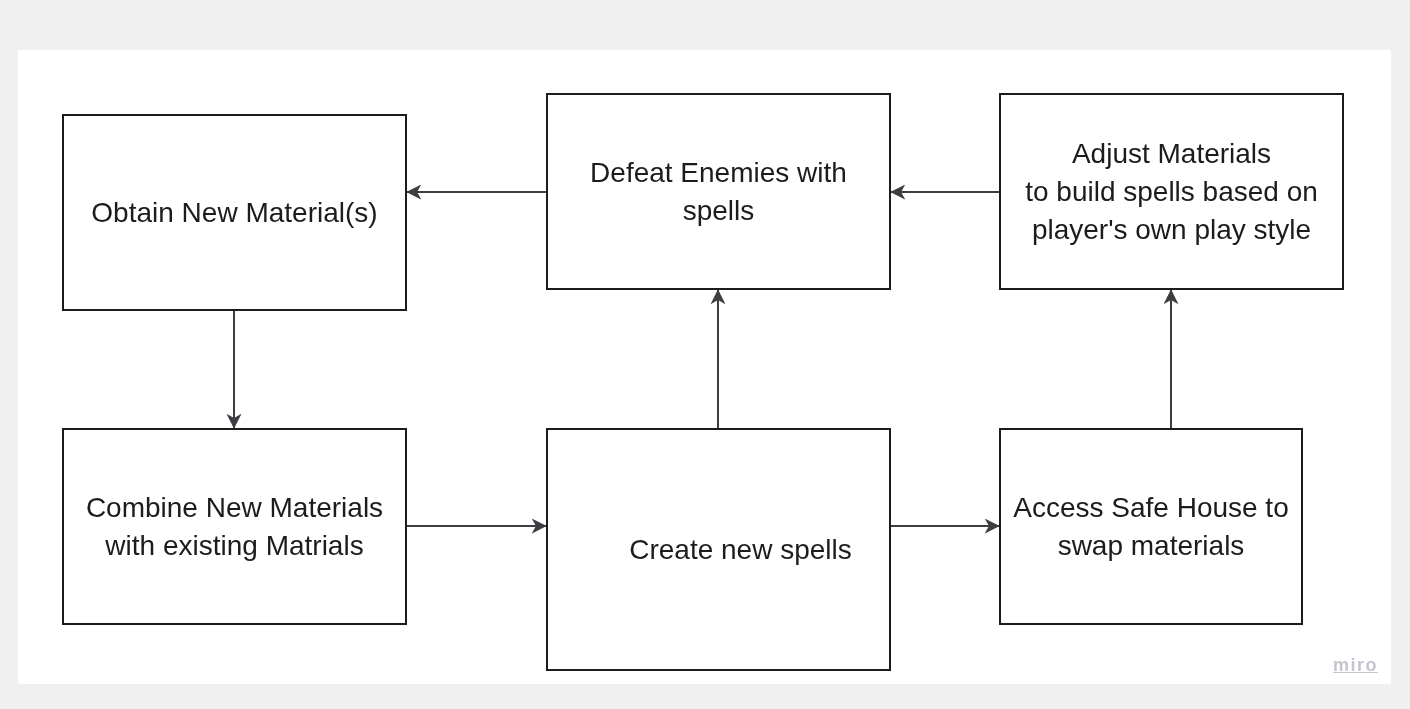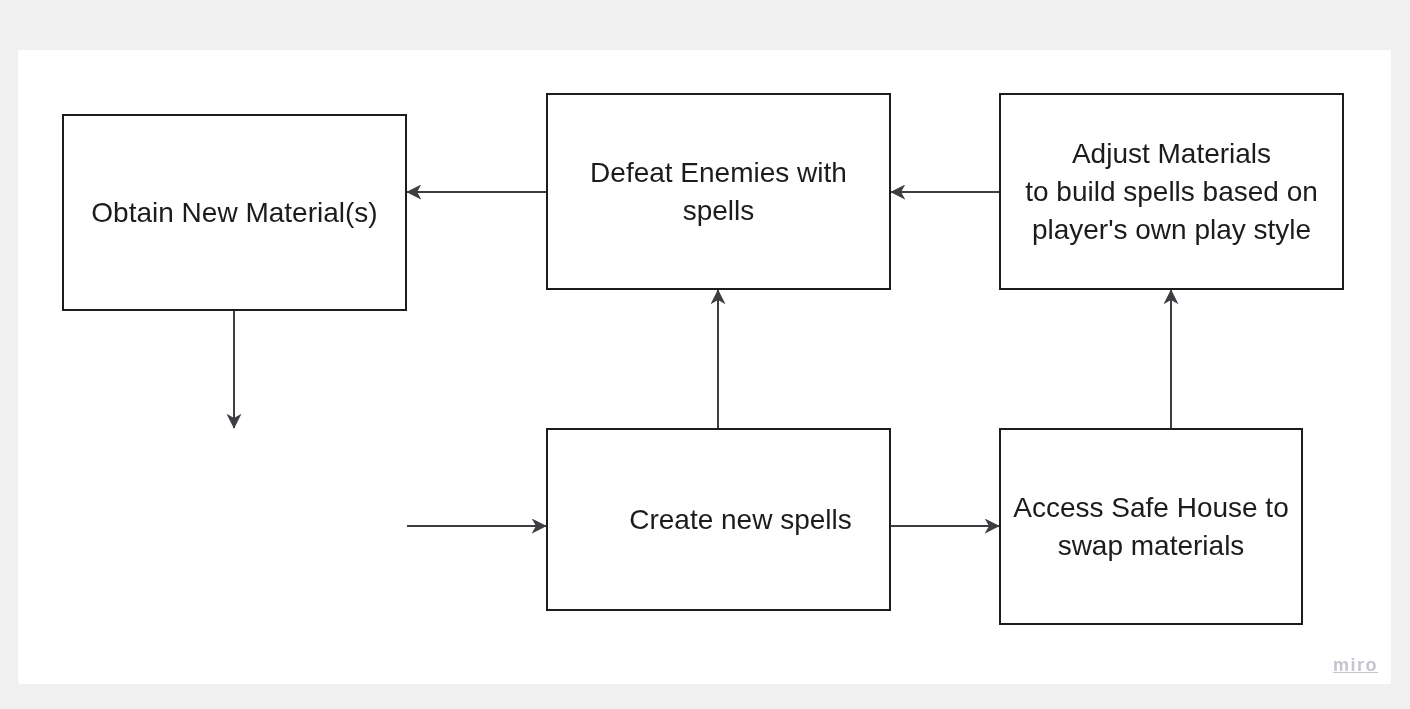--- a/index.html
+++ b/index.html
@@ -78,21 +78,25 @@
     </div>
     <div class="node" style="left: 528px; top: 43px; width: 345px; height: 197px;">
       <span class="node-label">Defeat Enemies with
 spells</span>
     </div>
     <div class="node" style="left: 981px; top: 43px; width: 345px; height: 197px;">
       <span class="node-label">Adjust Materials
 to build spells based on
 player's own play style</span>
     </div>
-    <div class="node" style="left: 528px; top: 378px; width: 345px; height: 183px; padding-left: 44px;">
+    <div class="node" style="left: 44px; top: 378px; width: 345px; height: 197px;">
+      <span class="node-label">Combine New Materials
+with existing Matrials</span>
+    </div>
+    <div class="node" style="left: 528px; top: 378px; width: 345px; height: 243px; padding-left: 44px;">
       <span class="node-label">Create new spells</span>
     </div>
     <div class="node" style="left: 981px; top: 378px; width: 304px; height: 197px;">
       <span class="node-label">Access Safe House to
 swap materials</span>
     </div>
 
     <div class="watermark">miro</div>
   </div>
 </div>

